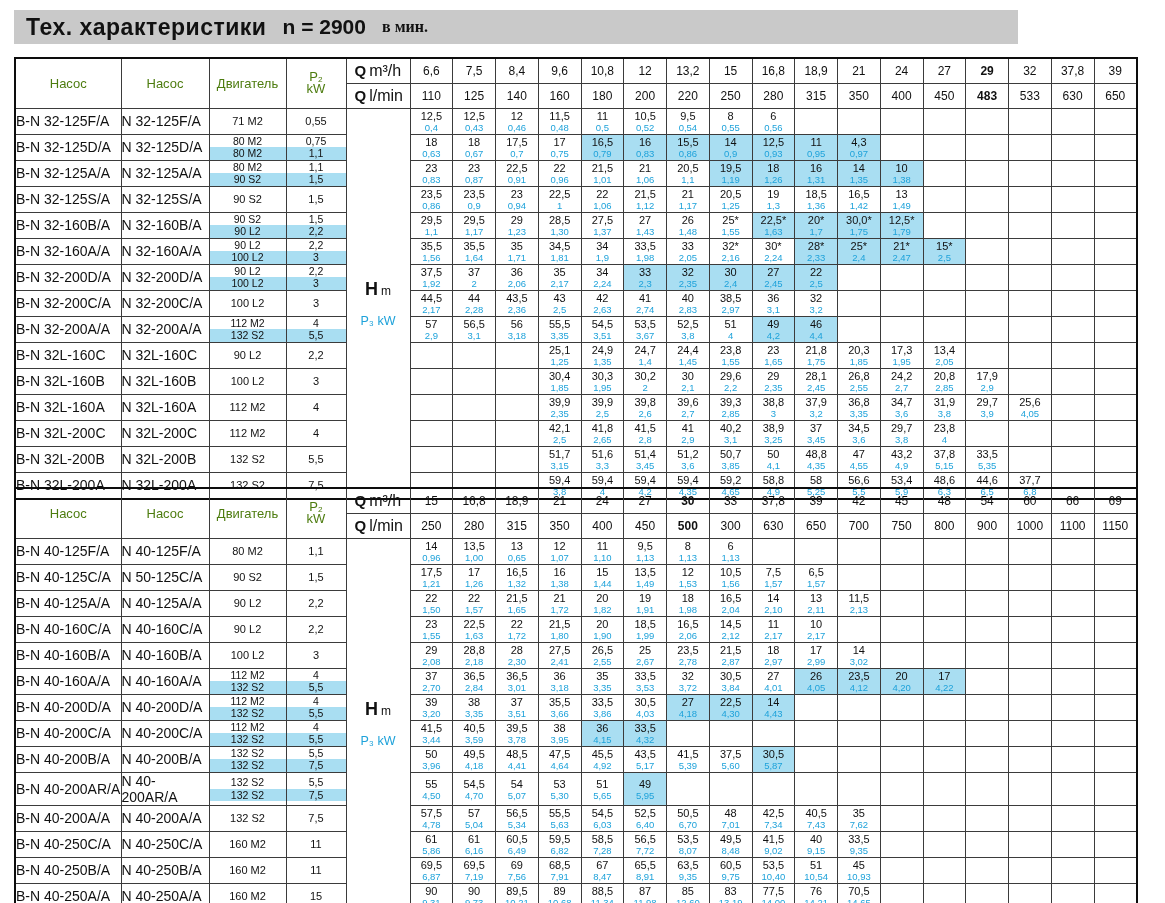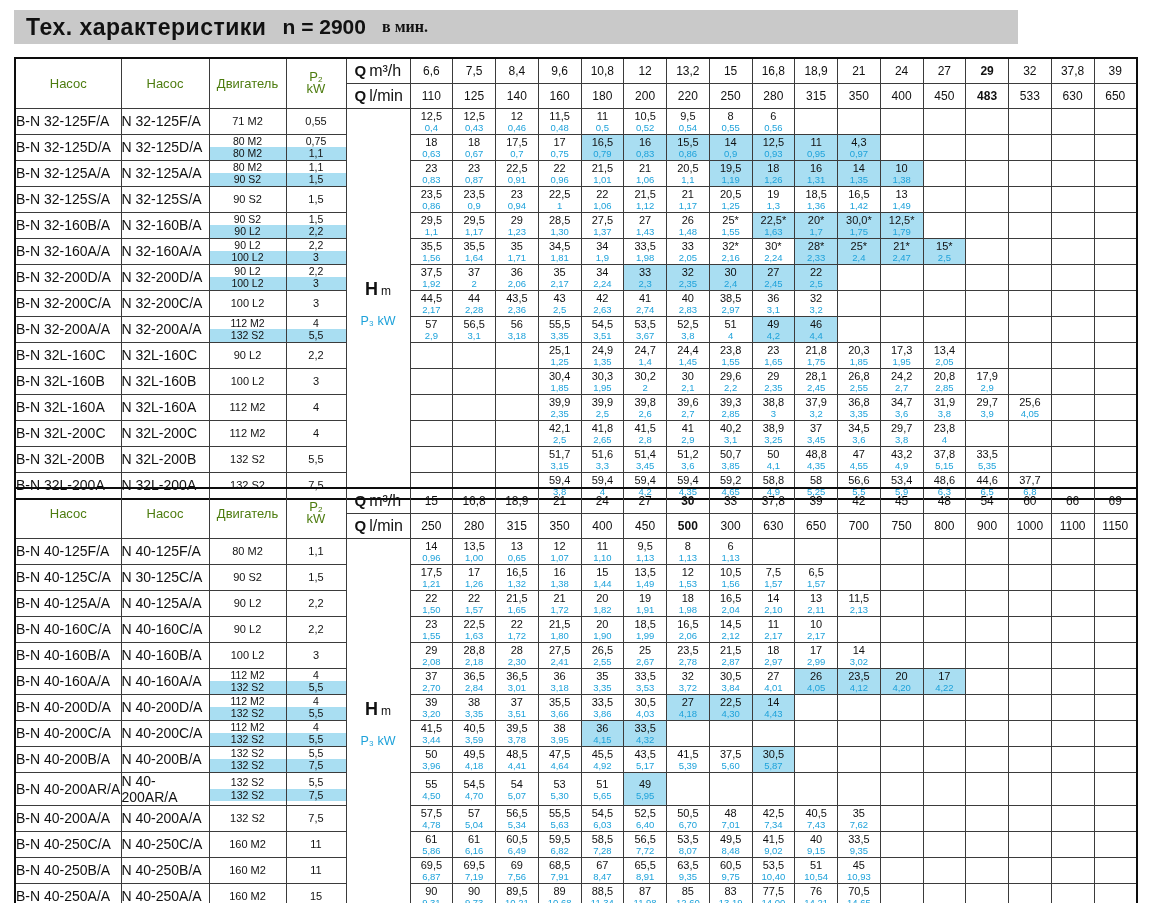--- a/index.html
+++ b/index.html
@@ -1190,21 +1190,21 @@
             <td class="data-cell"></td>
             <td class="data-cell"></td>
             <td class="data-cell"></td>
             <td class="data-cell"></td>
             <td class="data-cell"></td>
             <td class="data-cell"></td>
             <td class="data-cell"></td>
           </tr>
           <tr>
             <td class="pump-cell">B-N 40-125C/A</td>
-            <td class="pump-cell">N 30-125C/A</td>
+            <td class="pump-cell">N 50-125C/A</td>
             <td>
               <div class="ln single">90 S2</div>
             </td>
             <td>
               <div class="ln single">1,5</div>
             </td>
             <td class="data-cell">
               <div class="data-h">17,5</div>
               <div class="data-p">1,21</div>
             </td>

